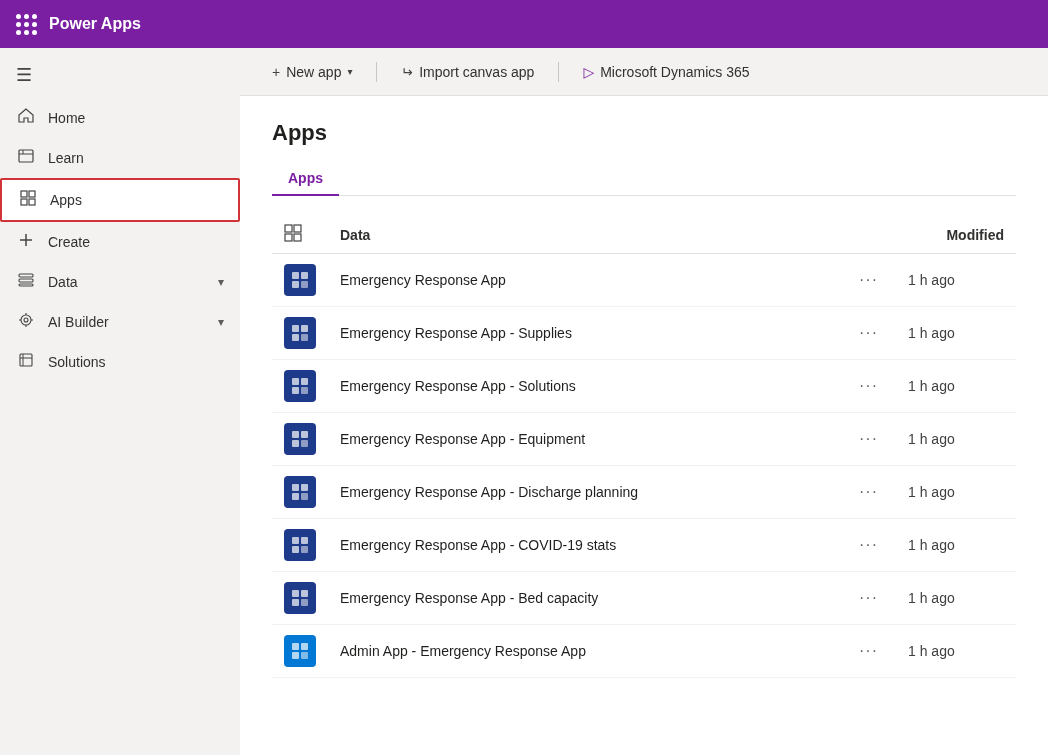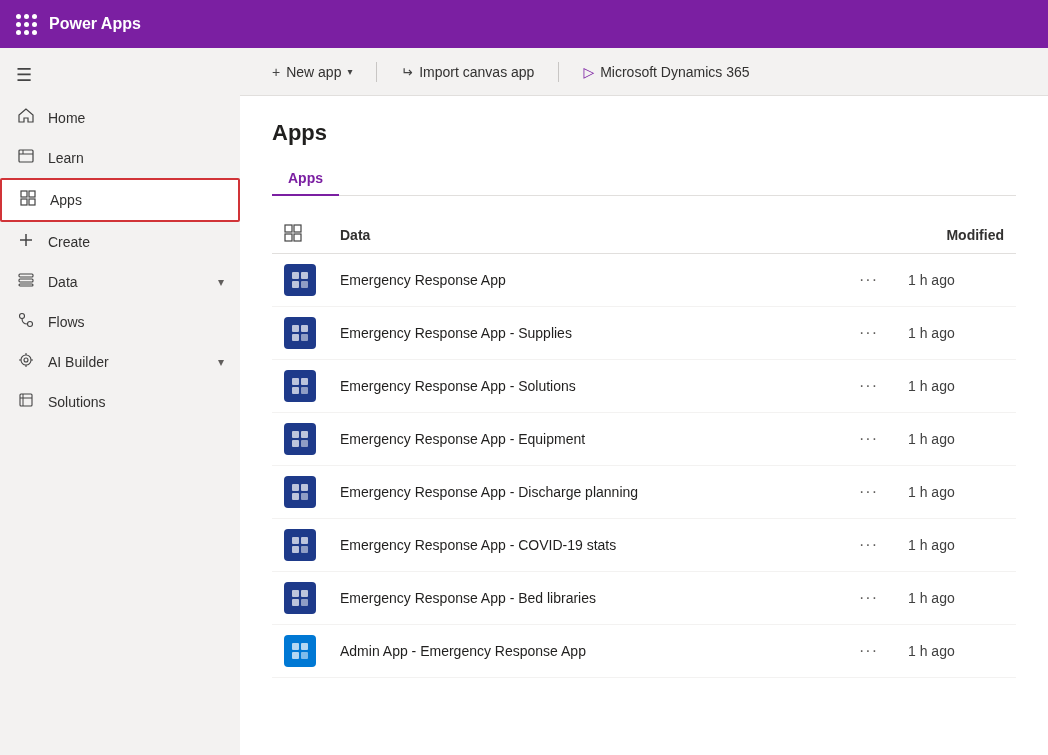--- a/index.html
+++ b/index.html
@@ -290,30 +290,20 @@
         <svg width="16" height="16" viewBox="0 0 16 16" fill="none">
           <rect x="1" y="2" width="14" height="3" rx="1" stroke="#444" stroke-width="1.1"></rect>
           <rect x="1" y="7" width="14" height="3" rx="1" stroke="#444" stroke-width="1.1"></rect>
           <rect x="1" y="12" width="14" height="2" rx="1" stroke="#444" stroke-width="1.1"></rect>
         </svg>
       </span>
       <span class="label">Data</span>
       <span class="chevron">▾</span>
     </div>
 
-    <div class="sidebar-item">
-      <span class="icon">
-        <svg width="16" height="16" viewBox="0 0 16 16" fill="none">
-          <circle cx="4" cy="4" r="2.5" stroke="#444" stroke-width="1.1"></circle>
-          <circle cx="12" cy="12" r="2.5" stroke="#444" stroke-width="1.1"></circle>
-          <path d="M4 6.5 Q4 12 9.5 12" stroke="#444" stroke-width="1.1" fill="none"></path>
-        </svg>
-      </span>
-      <span class="label">Flows</span>
-    </div>
 
     <div class="sidebar-item">
       <span class="icon">
         <svg width="16" height="16" viewBox="0 0 16 16" fill="none">
           <circle cx="8" cy="8" r="5" stroke="#444" stroke-width="1.1"></circle>
           <circle cx="8" cy="8" r="2" stroke="#444" stroke-width="1.1"></circle>
           <line x1="8" y1="3" x2="8" y2="1" stroke="#444" stroke-width="1.1"></line>
           <line x1="8" y1="13" x2="8" y2="15" stroke="#444" stroke-width="1.1"></line>
           <line x1="3" y1="8" x2="1" y2="8" stroke="#444" stroke-width="1.1"></line>
           <line x1="13" y1="8" x2="15" y2="8" stroke="#444" stroke-width="1.1"></line>
@@ -475,21 +465,21 @@
               <td class="col-icon">
                 <div class="app-icon" style="background: rgb(30, 58, 138);">
                   <svg width="20" height="20" viewBox="0 0 20 20" fill="none">
       <rect x="2" y="2" width="7" height="7" fill="rgba(255,255,255,0.7)" rx="1"></rect>
       <rect x="11" y="2" width="7" height="7" fill="rgba(255,255,255,0.7)" rx="1"></rect>
       <rect x="2" y="11" width="7" height="7" fill="rgba(255,255,255,0.7)" rx="1"></rect>
       <rect x="11" y="11" width="7" height="7" fill="rgba(255,255,255,0.5)" rx="1"></rect>
     </svg>
                 </div>
               </td>
-              <td>Emergency Response App - Bed libraries</td>
+              <td>Emergency Response App - Bed capacity</td>
               <td class="col-more"><span class="more-btn">···</span></td>
               <td class="col-modified">1 h ago</td>
             </tr>
             <tr>
               <td class="col-icon">
                 <div class="app-icon light-blue" style="background: rgb(0, 120, 212);">
                   <svg width="20" height="20" viewBox="0 0 20 20" fill="none">
       <rect x="2" y="2" width="7" height="7" fill="rgba(255,255,255,0.7)" rx="1"></rect>
       <rect x="11" y="2" width="7" height="7" fill="rgba(255,255,255,0.7)" rx="1"></rect>
       <rect x="2" y="11" width="7" height="7" fill="rgba(255,255,255,0.7)" rx="1"></rect>

